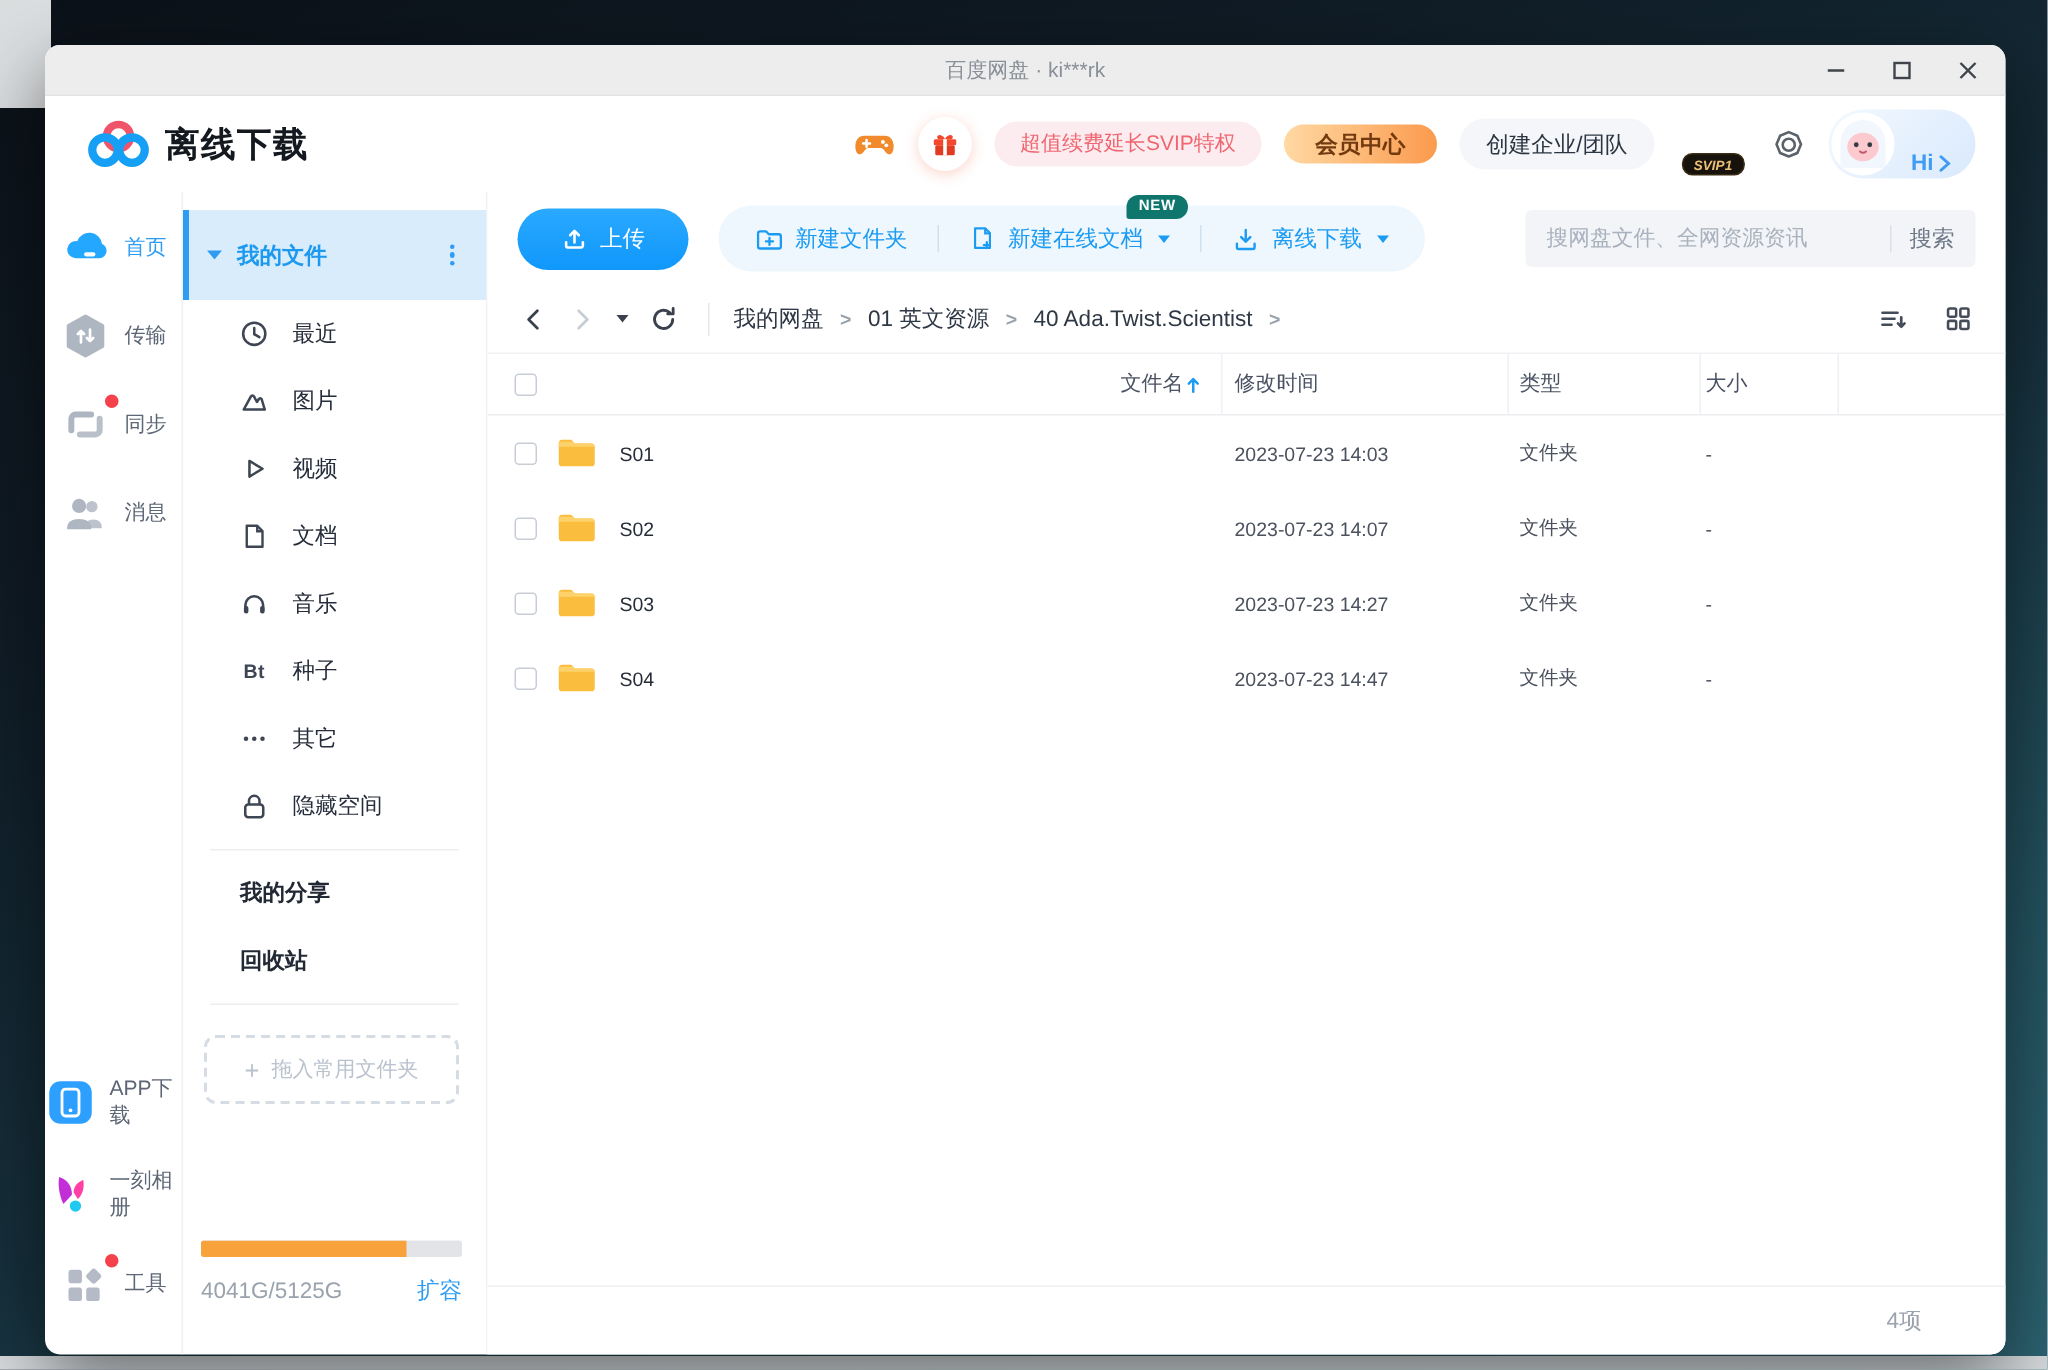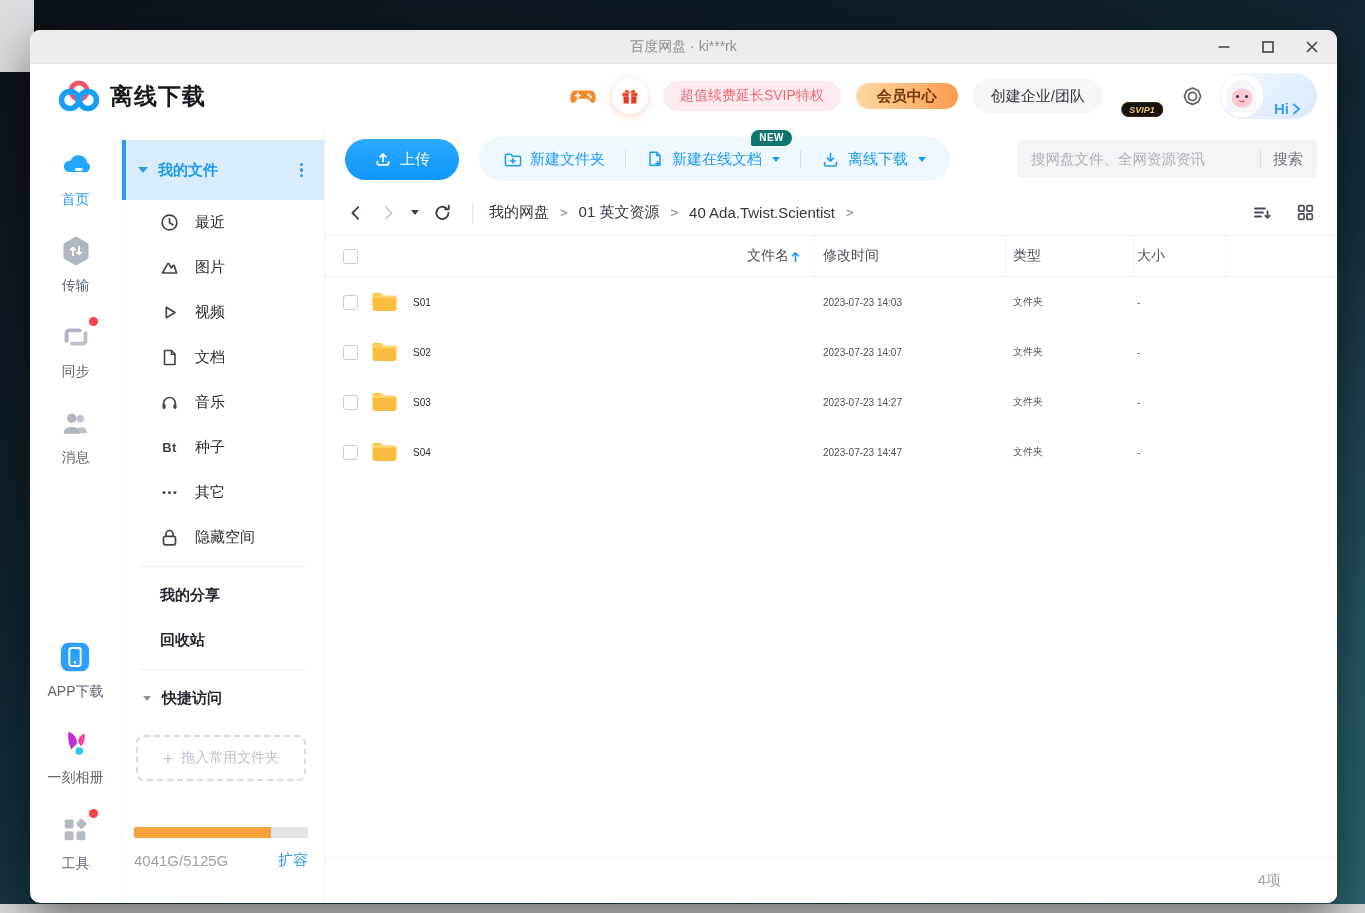--- a/index.html
+++ b/index.html
@@ -49,21 +49,21 @@
     display:flex; align-items:flex-end; padding:2px 16px 2px 2px; gap:11px; cursor:pointer; }
   .ava-circle { width:42px; height:42px; border-radius:50%; background:#fff; overflow:hidden; }
   .hi { color:#3f9bf4; font-weight:700; font-size:15px; display:flex; align-items:center; gap:3px; }
 
   
   .appbody { flex:1; display:flex; min-height:0; }
 
   
   .rail { flex:0 0 92px; border-right:1px solid #eef0f3; display:flex; flex-direction:column;
     align-items:center; padding:20px 0 30px; }
-  .rail-item { display:flex; flex-direction:column; align-items:center; gap:9px; margin-bottom:25px; cursor:pointer; }
+  .rail-item { display:flex; flex-direction:row; align-items:center; gap:9px; margin-bottom:25px; cursor:pointer; }
   .rail-icon { position:relative; width:34px; height:34px; display:flex; align-items:center; justify-content:center; }
   .rail-item .lbl { font-size:14px; color:#5c6676; }
   .rail-item.active .lbl { color:#2e9cf2; }
   .rail-spacer { flex:1; }
   .dot-badge { position:absolute; top:-3px; right:-5px; width:9px; height:9px; border-radius:50%; background:#f5414b; }
 
   
   .sidebar { flex:0 0 203px; border-right:1px solid #eef0f3; display:flex; flex-direction:column; padding-top:12px; }
   .myfiles { height:60px; background:#d9ecfb; border-left:4px solid #2e9cf2; display:flex;
     align-items:center; padding:0 18px 0 12px; gap:10px; cursor:pointer; }
@@ -133,21 +133,21 @@
   .col-mod { flex:0 0 191px; display:flex; align-items:center; padding-left:8px; }
   .col-type{ flex:0 0 128px; display:flex; align-items:center; padding-left:7px; }
   .col-size{ flex:0 0 92px;  display:flex; align-items:center; padding-left:3px; }
   .col-x   { flex:0 0 111px; }
   .thead .col-name, .thead .col-mod, .thead .col-type, .thead .col-size { border-right:1px solid #eef0f2; }
   .thead .col-name { justify-content:flex-end; padding-right:12px; cursor:pointer; }
   .thead .col-mod, .thead .col-type, .thead .col-size { cursor:pointer; }
   .cb { width:15px; height:15px; border:1px solid #c8cdd5; border-radius:3px; background:#fff; cursor:pointer; flex:0 0 auto; }
 
   .rows { flex:1; overflow:hidden; }
-  .trow { height:50px; display:flex; align-items:center; font-size:10px; color:#262d38; cursor:pointer; }
+  .trow { height:50px; display:flex; align-items:center; font-size:13px; color:#262d38; cursor:pointer; }
   .trow .col-name { gap:15px; }
   .trow .fname { color:#262d38; }
   .trow .col-mod, .trow .col-type, .trow .col-size { color:#4b525e; }
 
   .tfoot { position:absolute; left:0; right:0; bottom:0; height:46px; background:#fff;
     border-top:1px solid #eef0f3; display:flex; align-items:center; justify-content:flex-end;
     padding-right:56px; font-size:15px; color:#9aa3ad; }
 </style>
 </head>
 <body>
@@ -398,24 +398,20 @@
             </svg>
         </span>
         <span>隐藏空间</span>
       </div>
 
       <div class="divider"></div>
       <div class="bold-item">我的分享</div>
       <div class="bold-item">回收站</div>
       <div class="divider"></div>
 
-      <div class="quick">
-        <span class="tri-down-gray"></span>
-        <span>快捷访问</span>
-      </div>
 
       <div class="dropzone">
         <span class="plus">+</span>
         <span>拖入常用文件夹</span>
       </div>
 
       <div class="storage">
         <div class="storage-bar">
           <div class="storage-fill" style="width: 79%;"></div>
         </div>

